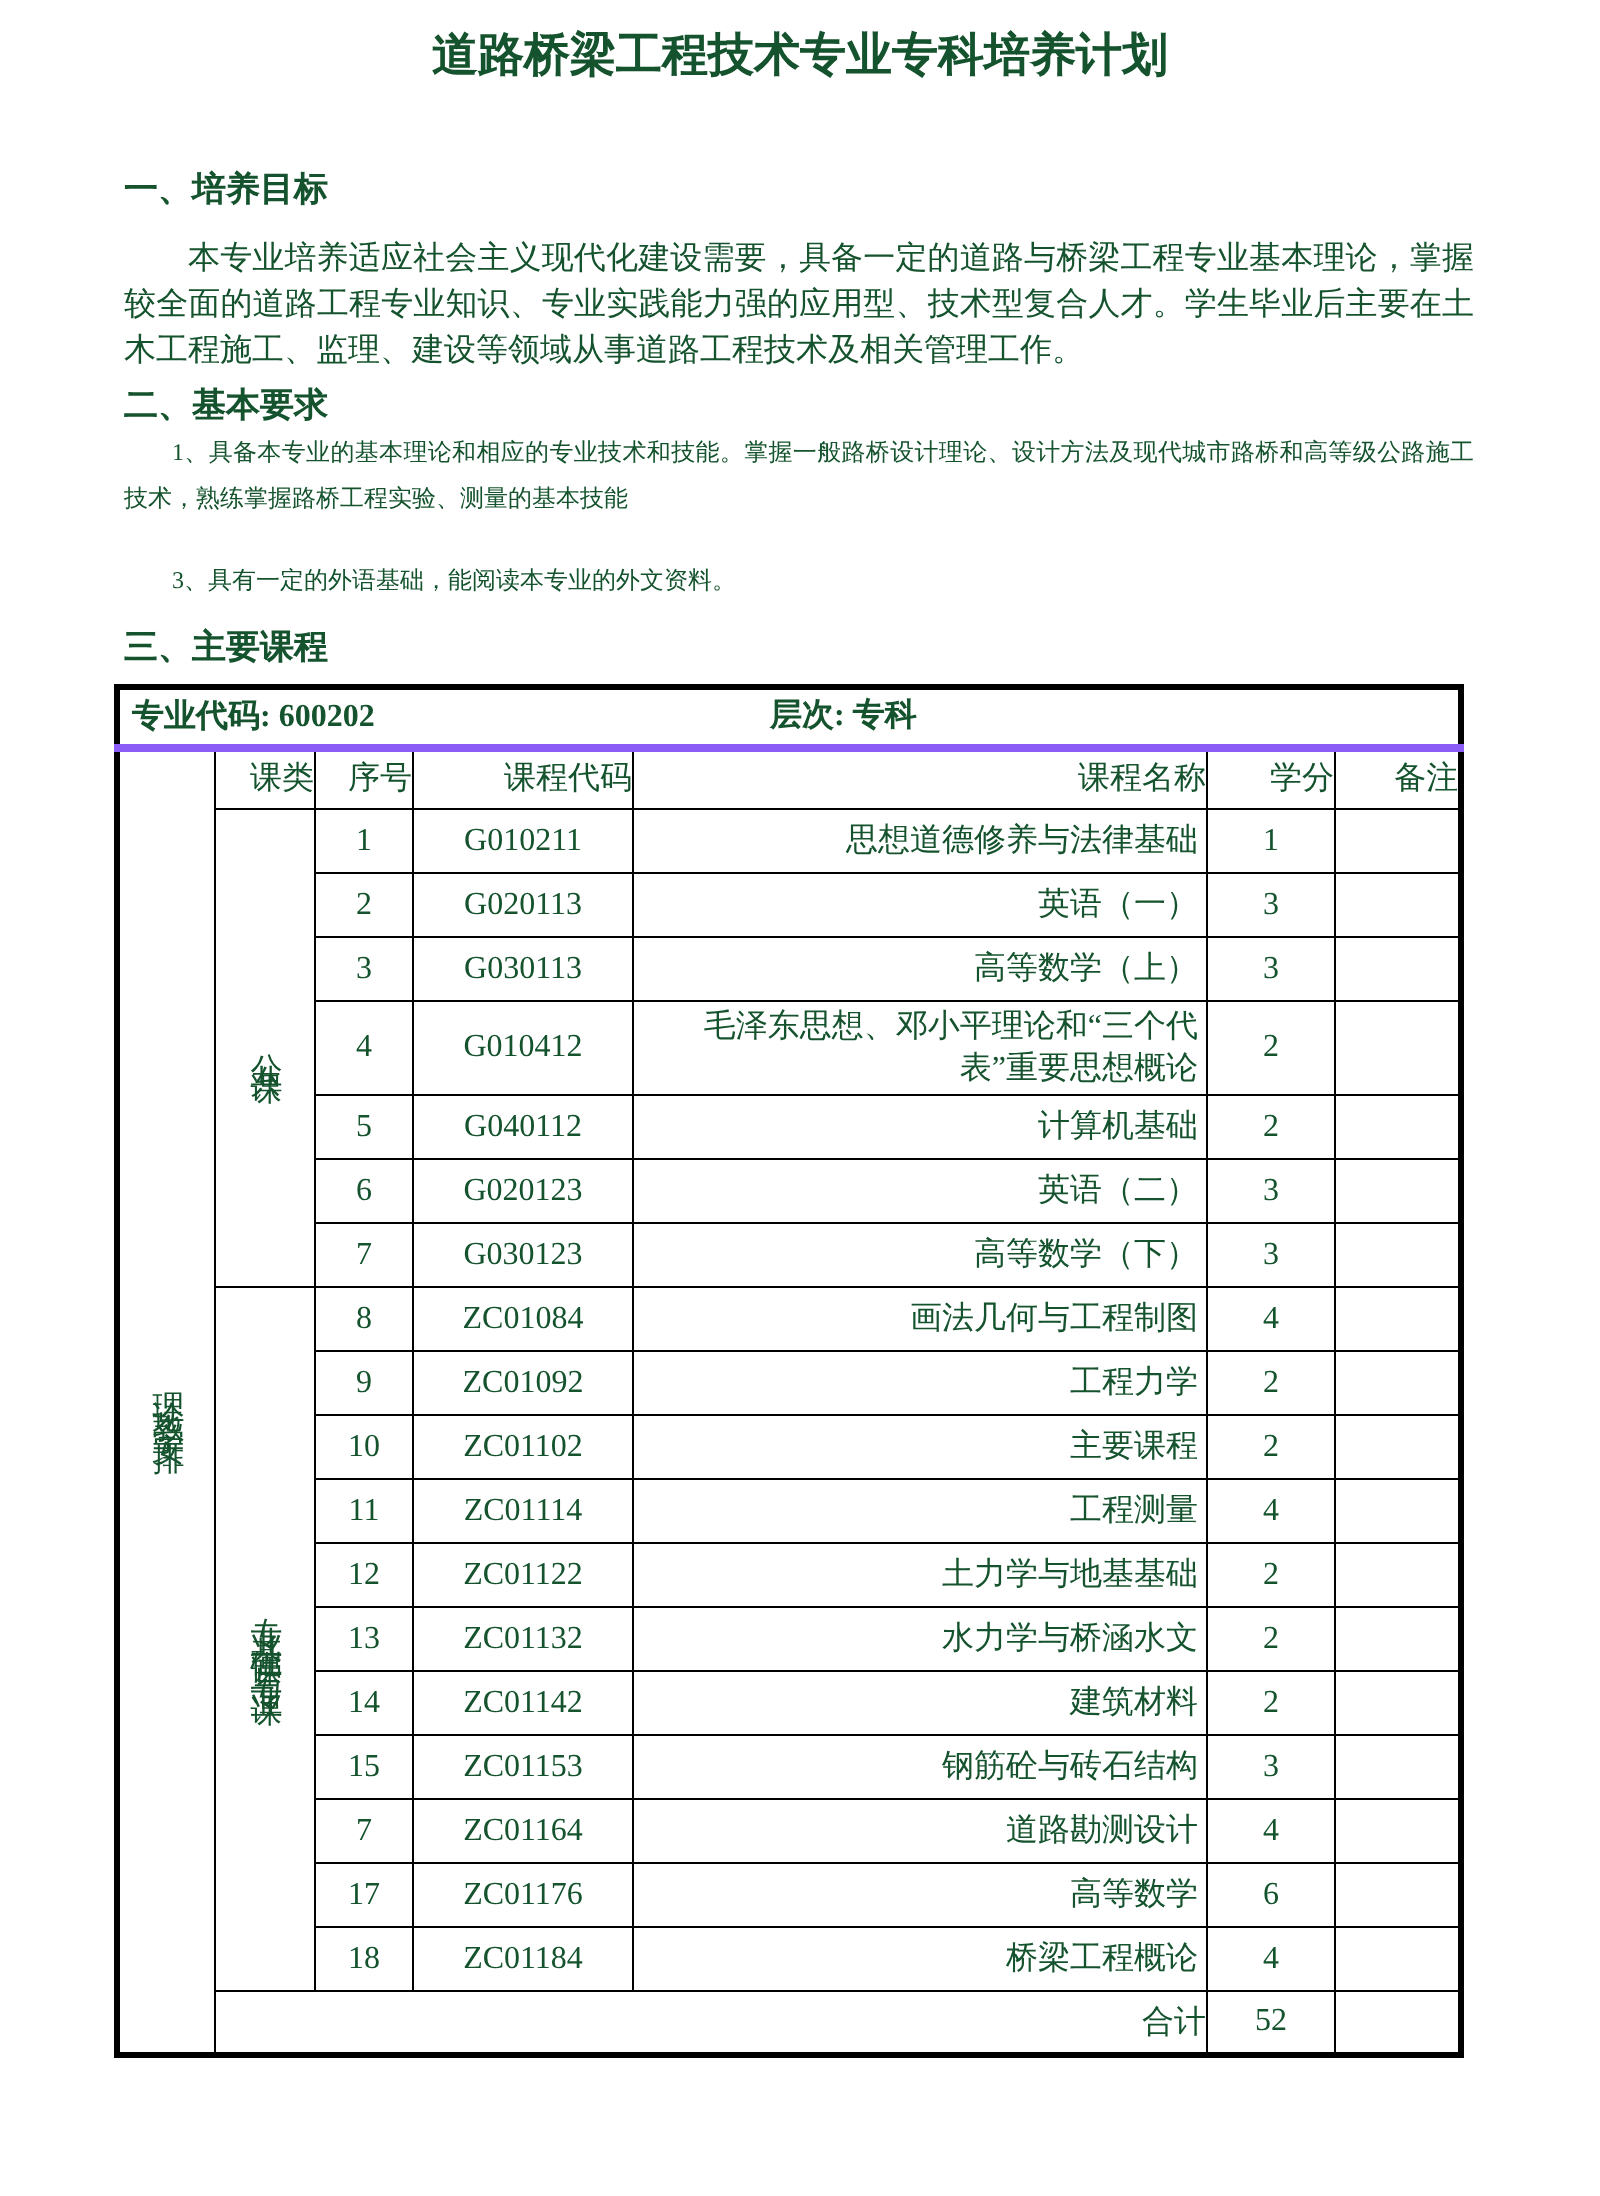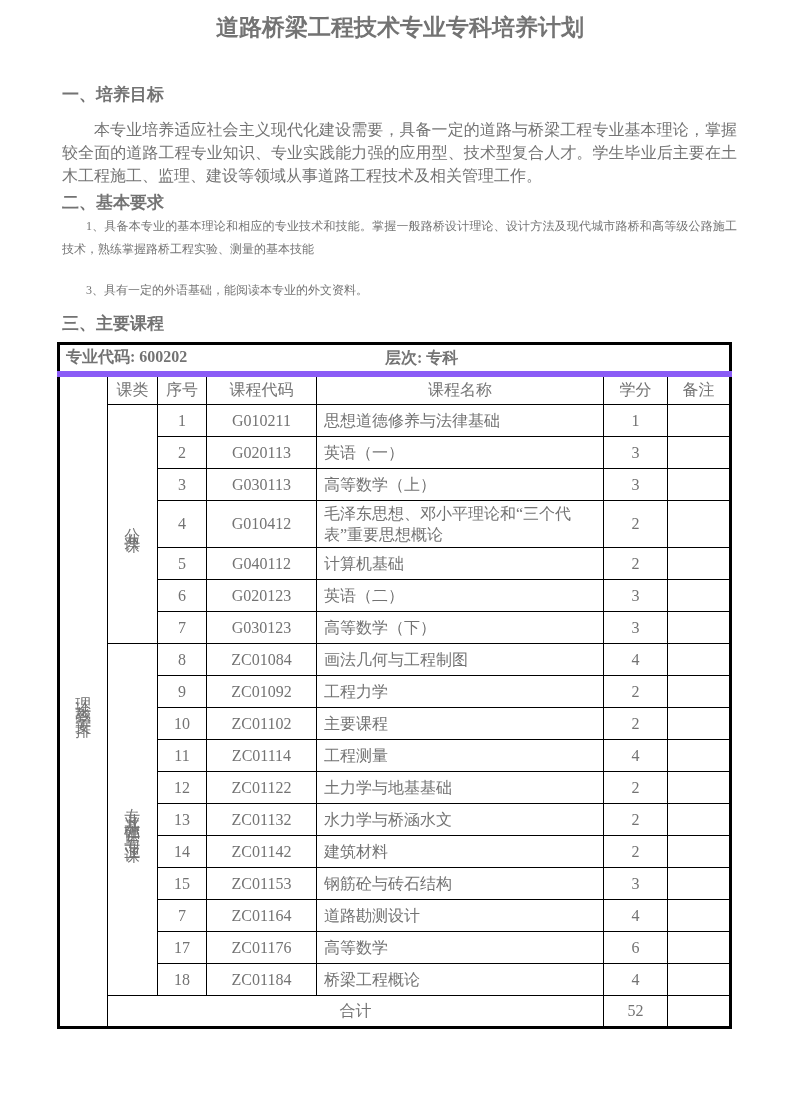--- a/index.html
+++ b/index.html
@@ -2,21 +2,21 @@
 <html><head>
 <meta charset="utf-8">
 <style>
   * { margin: 0; padding: 0; box-sizing: border-box; }
   html, body { background: #ffffff; }
   .page {
     position: relative;
     width: 800px;
     height: 1098px;
     background: #ffffff;
-    color: #737373;
+    color: #14532d;
     font-family: "Liberation Serif", "DejaVu Serif", serif;
     overflow: hidden;
   }
   .doc-title {
     padding-top: 13px;
     text-align: center;
     font-size: 23px;
     font-weight: bold;
     line-height: 30px;
   }
@@ -61,39 +61,39 @@
     border: 3px solid #000;
   }
   table.plan-table td {
     border: 1px solid #000;
     font-size: 16px;
     vertical-align: middle;
     overflow: hidden;
   }
   tr.code-row { height: 30px; }
   tr.code-row td {
-    border-bottom: 6px solid #8b5cf6;
+    border-bottom: 4px solid #8b5cf6;
     font-weight: bold;
     position: relative;
   }
   .code-label { padding-left: 6px; }
   .level-label {
     position: absolute;
     left: 325px;
     top: 50%;
     transform: translateY(-50%);
     white-space: nowrap;
   }
   tr.head-row { height: 31px; }
   tr.plan-row { height: 32px; }
   tr.total-row { height: 32px; }
-  .c-center { text-align: center; }
+  .c-center { text-align: right; }
   .c-no, .c-code, .c-credits { text-align: center; font-size: 15px; }
   .c-name {
-    text-align: left;
+    text-align: right;
     padding: 2px 4px 2px 7px;
     line-height: 21px;
   }
   .c-vert { text-align: center; }
   .vtext {
     display: inline-block;
     writing-mode: vertical-rl;
     text-orientation: upright;
     letter-spacing: 5px;
     line-height: 1.1;

